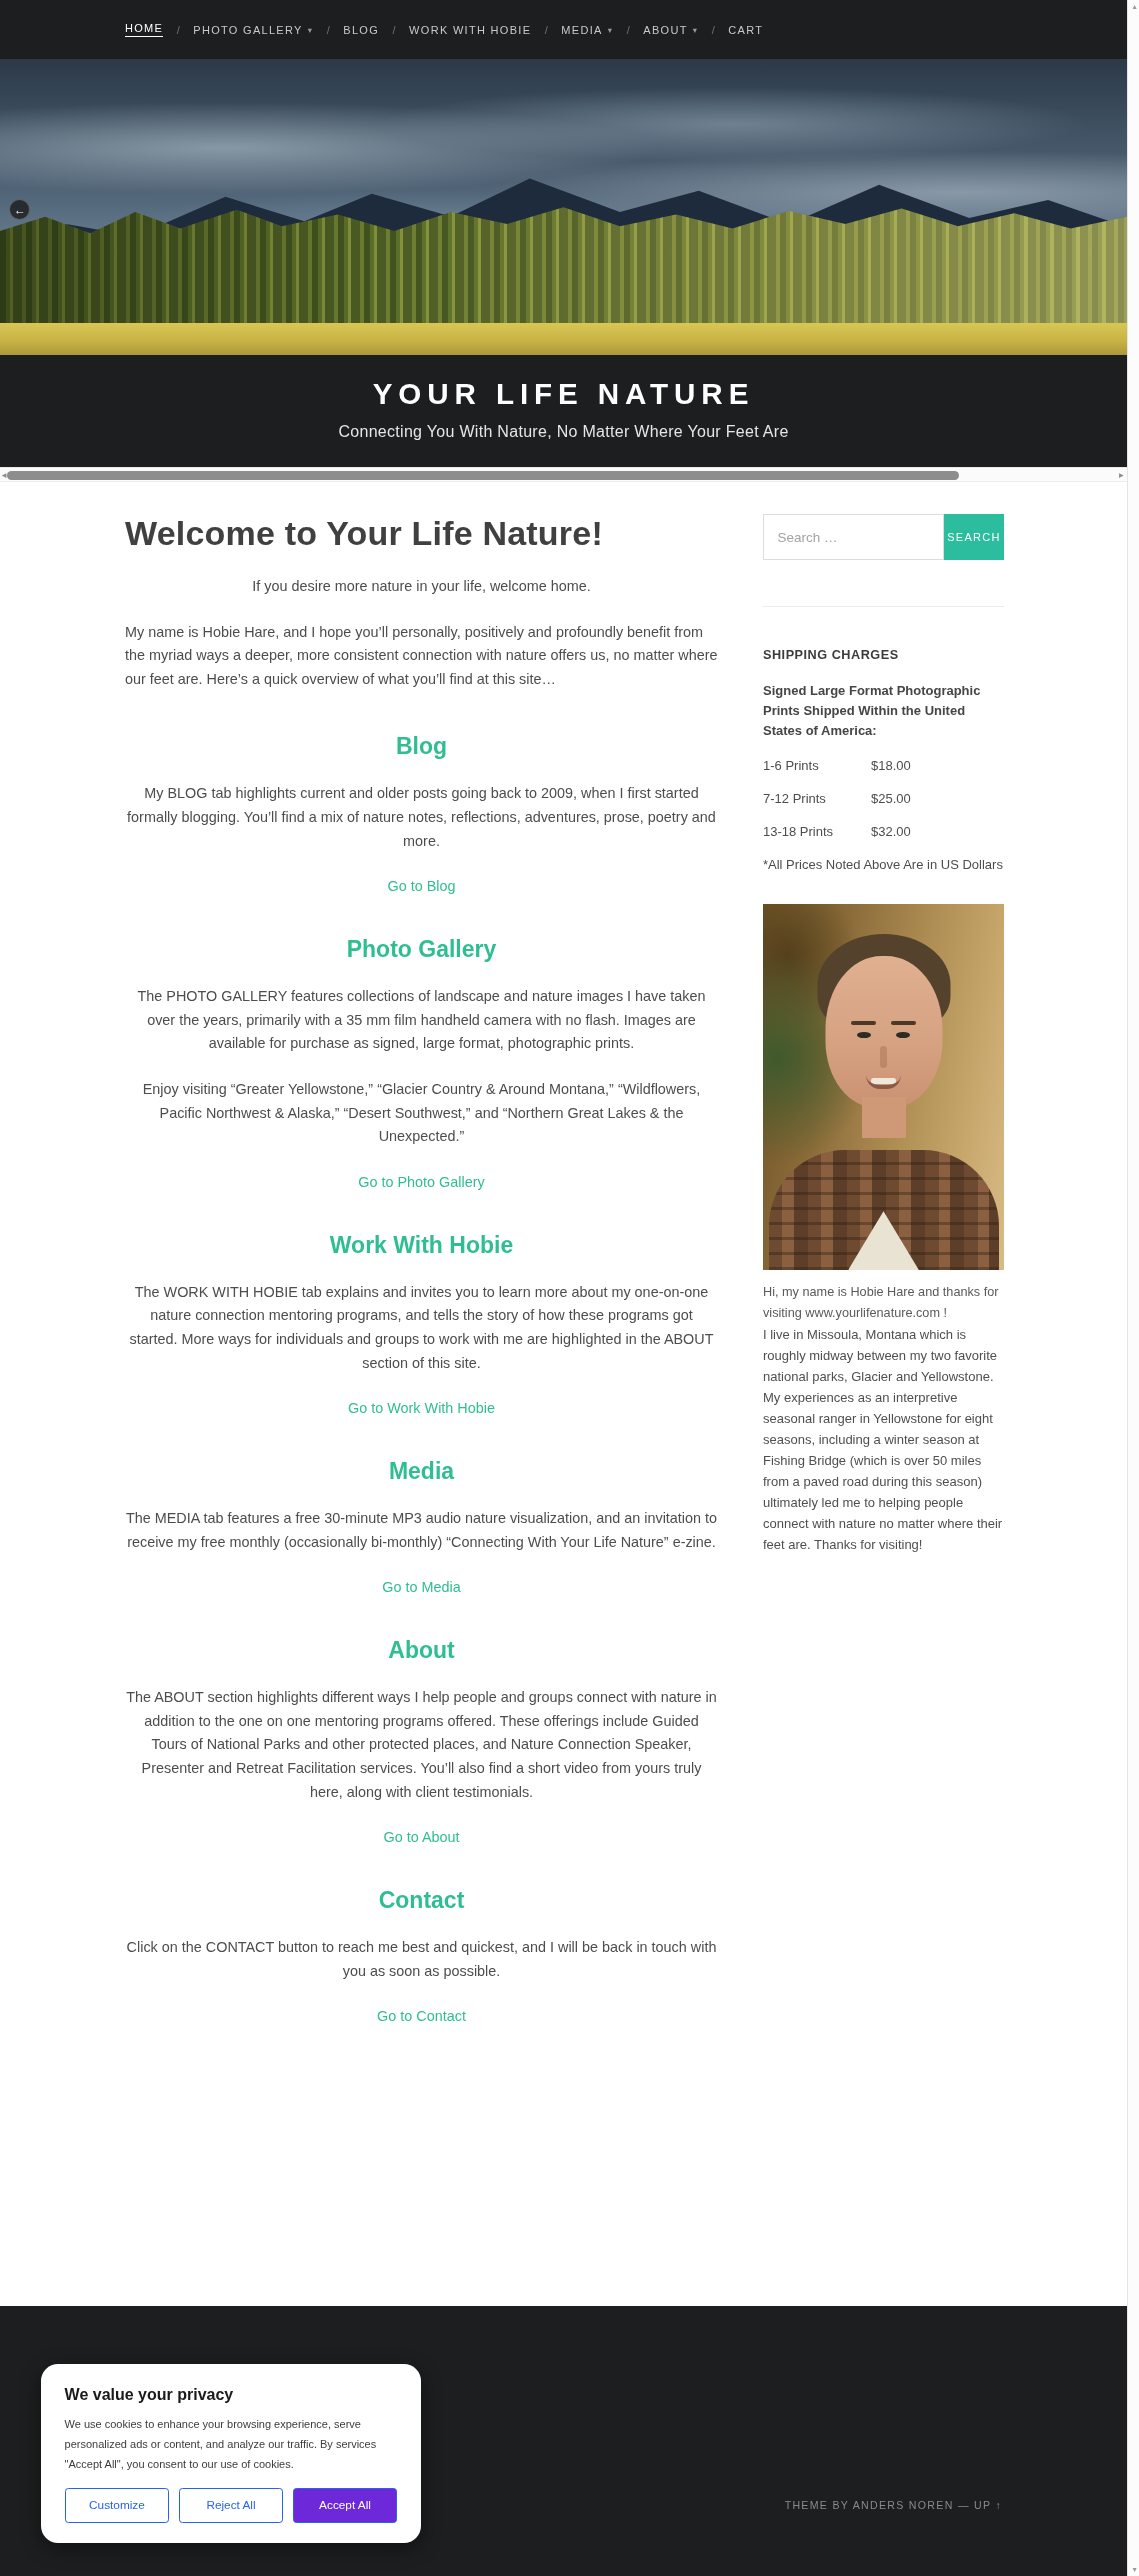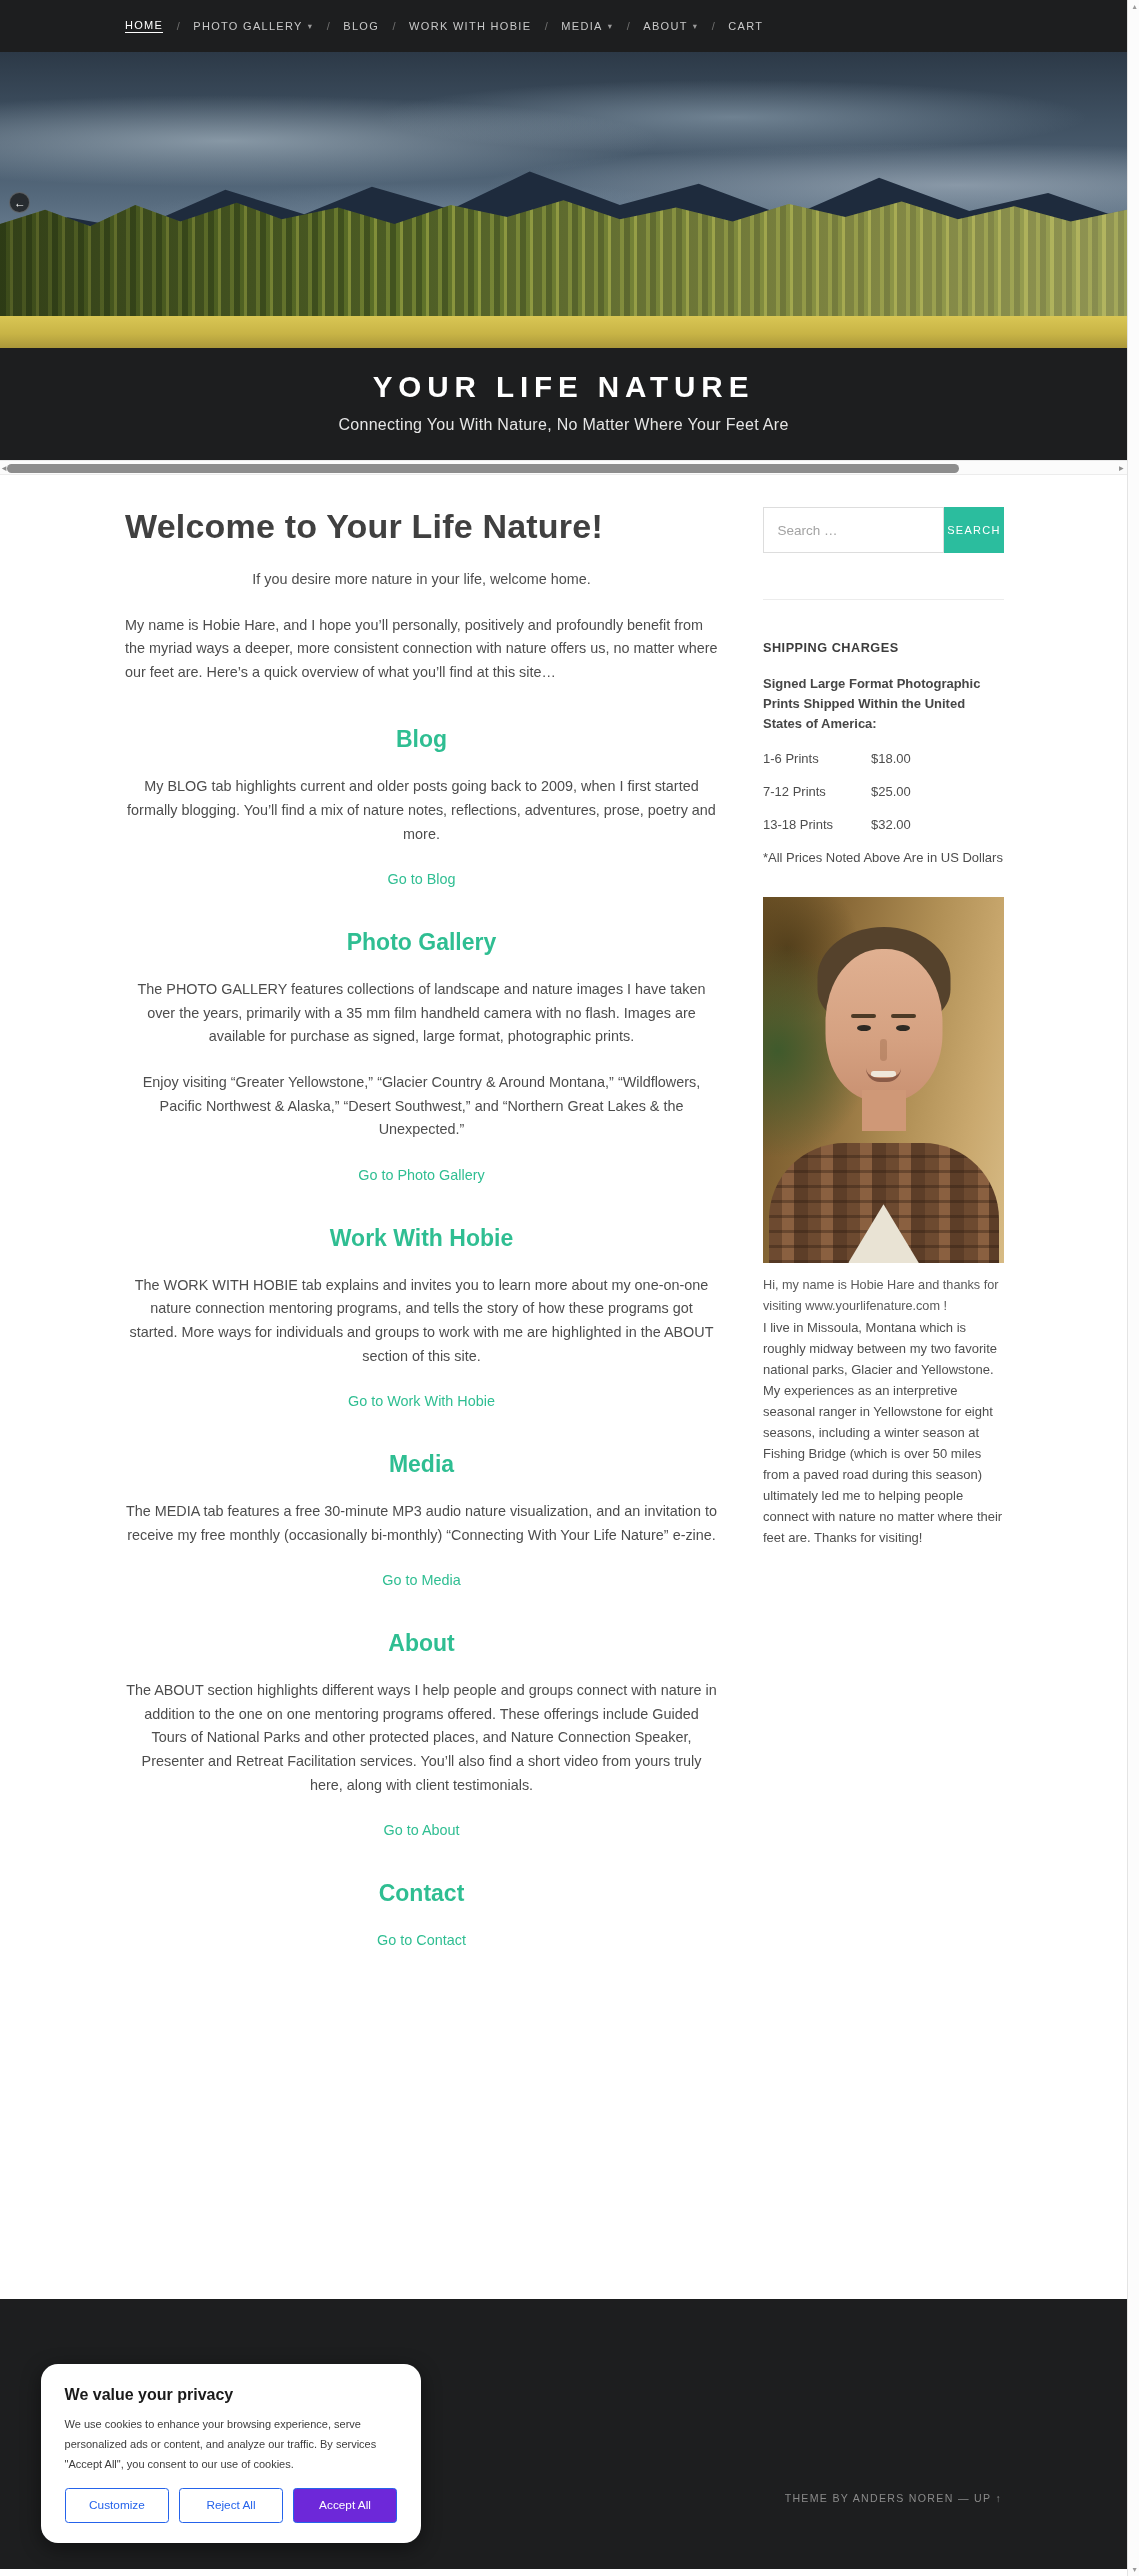--- a/index.html
+++ b/index.html
@@ -2,21 +2,21 @@
 <html style="font-size:13.5px"><head>
 <meta charset="utf-8">
 <style>
   * { margin:0; padding:0; box-sizing:border-box; }
   html,body { width:1140px; height:2576px; }
   body { font-family:"Liberation Sans", sans-serif; background:#ffffff; position:relative; overflow:hidden; color:#4d4d4d; }
 
   .frame { width:1127px; height:2576px; display:flex; flex-direction:column; }
 
   
-  .topnav { height:52px; background:#1d1e1f; display:flex; align-items:center; padding-left:125px; flex:0 0 auto; }
+  .topnav { height:59px; background:#1d1e1f; display:flex; align-items:center; padding-left:125px; flex:0 0 auto; }
   .nav-item { color:#c9c9c9; text-decoration:none; font-size:11px; letter-spacing:1.3px; cursor:pointer; display:inline-flex; align-items:center; gap:5px; }
   .nav-item.active { color:#ffffff; border-bottom:0.8px solid #ffffff; padding-bottom:1.7px; }
   .nav-sep { color:#6f6f6f; font-size:11px; margin:0 13.5px; }
   .caret { color:#9a9a9a; font-size:8.4px; }
 
   
   .hero { height:296px; position:relative; overflow:hidden; flex:0 0 auto;
     background:linear-gradient(180deg,#2c3947 0%,#3e4f60 22%,#54687b 48%,#677b8e 62%,#71849a 72%); }
   .clouds { position:absolute; inset:0;
     background:
@@ -200,20 +200,21 @@
       </section>
 
       <section class="section">
         <h2 class="accent">About</h2>
         <p class="p-center">The ABOUT section highlights different ways I help people and groups connect with nature in addition to the one on one mentoring programs offered. These offerings include Guided Tours of National Parks and other protected places, and Nature Connection Speaker, Presenter and Retreat Facilitation services. You’ll also find a short video from yours truly here, along with client testimonials.</p>
         <a class="goto">Go to About</a>
       </section>
 
       <section class="section">
         <h2 class="accent">Contact</h2>
+        <p class="p-center">Click on the CONTACT button to reach me best and quickest, and I will be back in touch with you as soon as possible.</p>
         <a class="goto">Go to Contact</a>
       </section>
     </main>
 
     <aside class="sidebar">
       <div class="searchrow">
         <input class="search-input" type="text" placeholder="Search …" style="">
         <button class="search-btn">SEARCH</button>
       </div>
 

